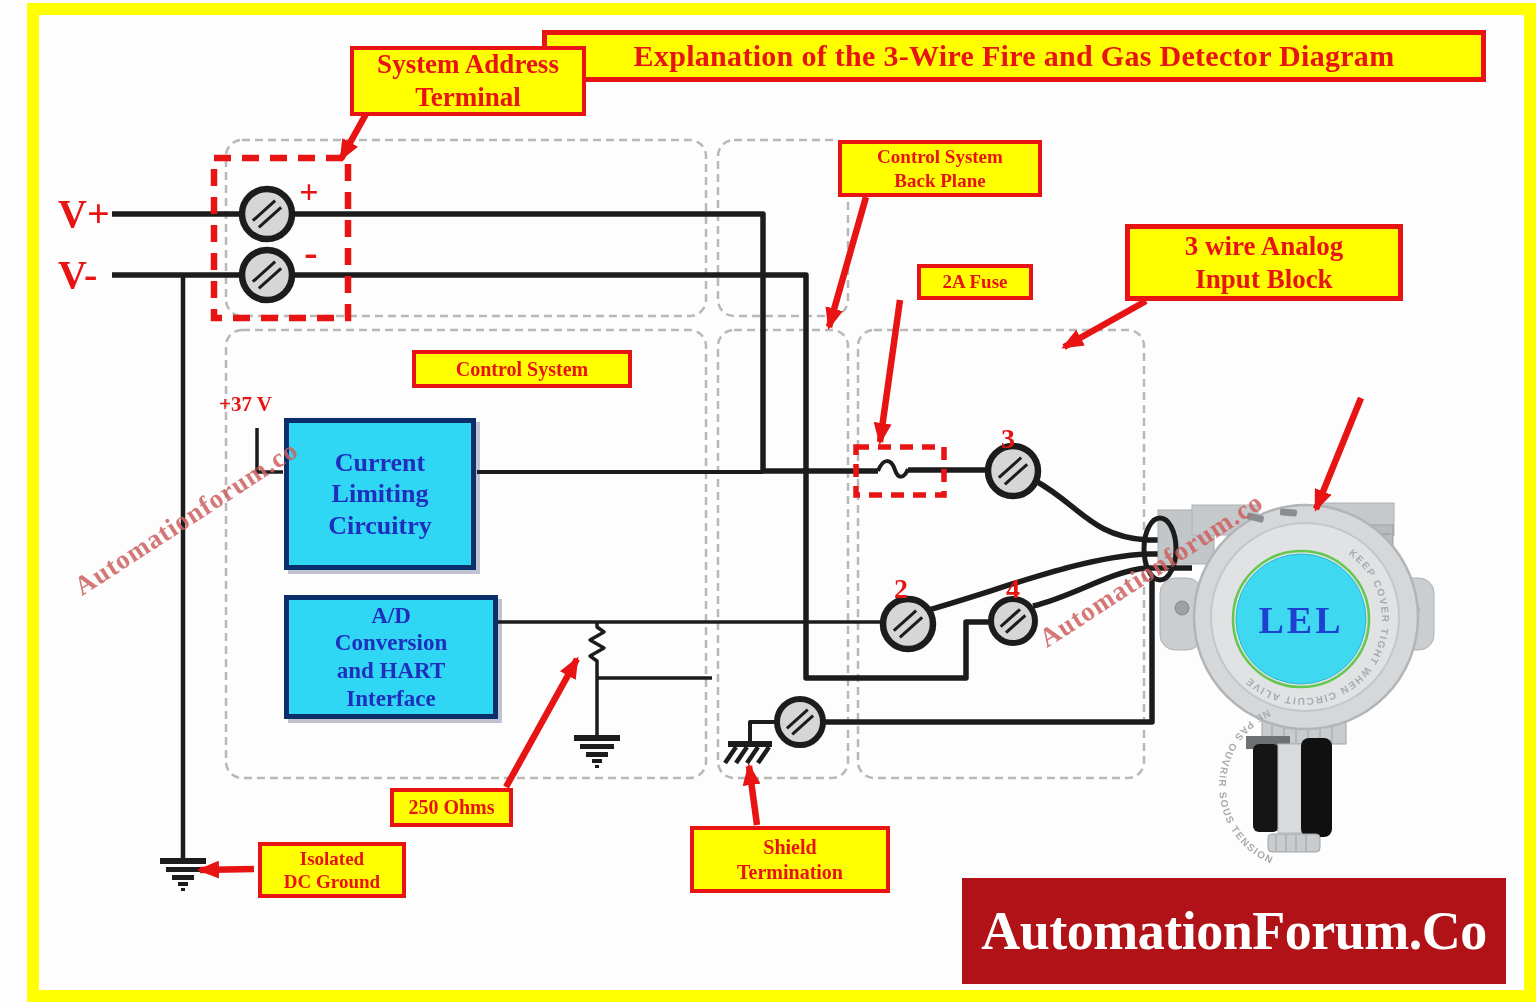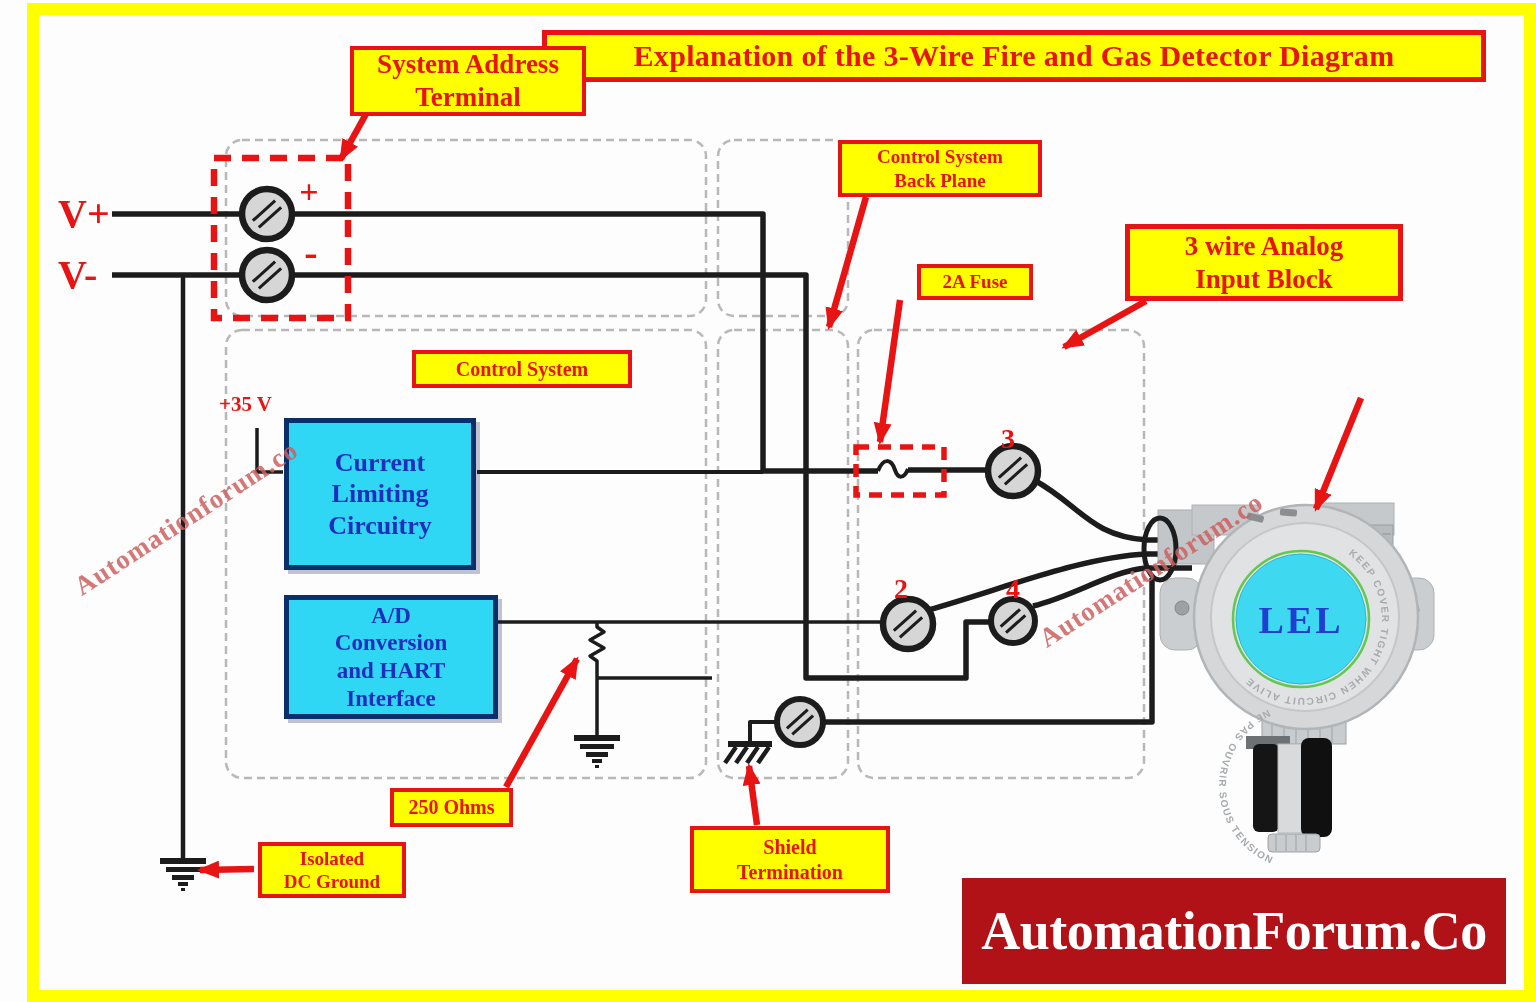--- a/index.html
+++ b/index.html
@@ -231,21 +231,21 @@
   <div class="lbl" style="left:390px;top:788px;width:123px;height:39px;font-size:20px;">250 Ohms</div>
 
   <div class="lbl" style="left:690px;top:826px;width:200px;height:67px;font-size:20px;">Shield
 Termination</div>
 
   <div class="lbl" style="left:258px;top:842px;width:148px;height:56px;font-size:19px;">Isolated
 DC Ground</div>
 
   <div class="freetext red" style="left:58px;top:190px;font-size:40px;">V+</div>
   <div class="freetext red" style="left:58px;top:251px;font-size:40px;">V-</div>
-  <div class="freetext red" style="left:219px;top:392px;font-size:21px;">+35 V</div>
+  <div class="freetext red" style="left:219px;top:392px;font-size:21px;">+37 V</div>
 
   <div class="blockbox" style="left:284px;top:418px;width:192px;height:152px;font-size:26px;">Current
 Limiting
 Circuitry</div>
   <div class="blockbox" style="left:284px;top:595px;width:214px;height:124px;font-size:23px;">A/D
 Conversion
 and HART
 Interface</div>
 
   <div class="watermark" style="left:53px;top:492px;width:300px;">Automationforum.co</div>

